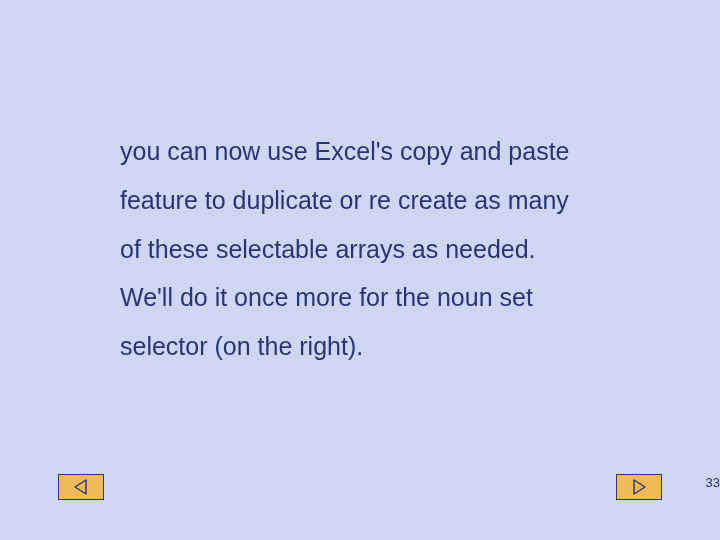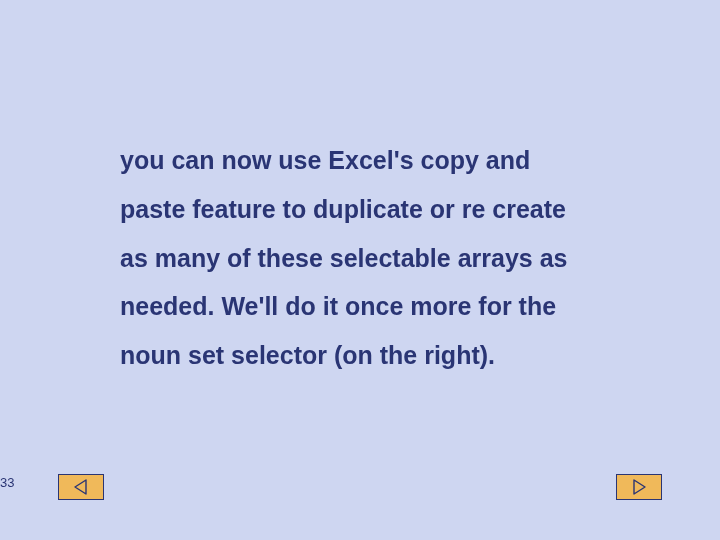--- a/index.html
+++ b/index.html
@@ -5,33 +5,33 @@
   * { margin: 0; padding: 0; box-sizing: border-box; }
   html, body { width: 720px; height: 540px; overflow: hidden; }
   body {
     background: #ced6f1;
     font-family: "Gill Sans", "Gill Sans MT", "Lucida Sans", "Trebuchet MS", sans-serif;
     position: relative;
   }
   .content {
     position: absolute;
     left: 120px;
-    top: 136px;
+    top: 127px;
     width: 470px;
     color: #2a3574;
     font-size: 25px;
     line-height: 1.95;
-    font-weight: 700;
+    font-weight: 400;
   }
   .page-number {
     position: absolute;
     left: 0;
     right: 0;
     bottom: 50px;
-    text-align: left;
+    text-align: right;
     color: #2a3574;
     font-size: 13px;
     font-family: "Gill Sans", "Gill Sans MT", "Lucida Sans", sans-serif;
   }
   .nav-btn {
     position: absolute;
     bottom: 40px;
     width: 46px;
     height: 26px;
     background: #f0b95a;

